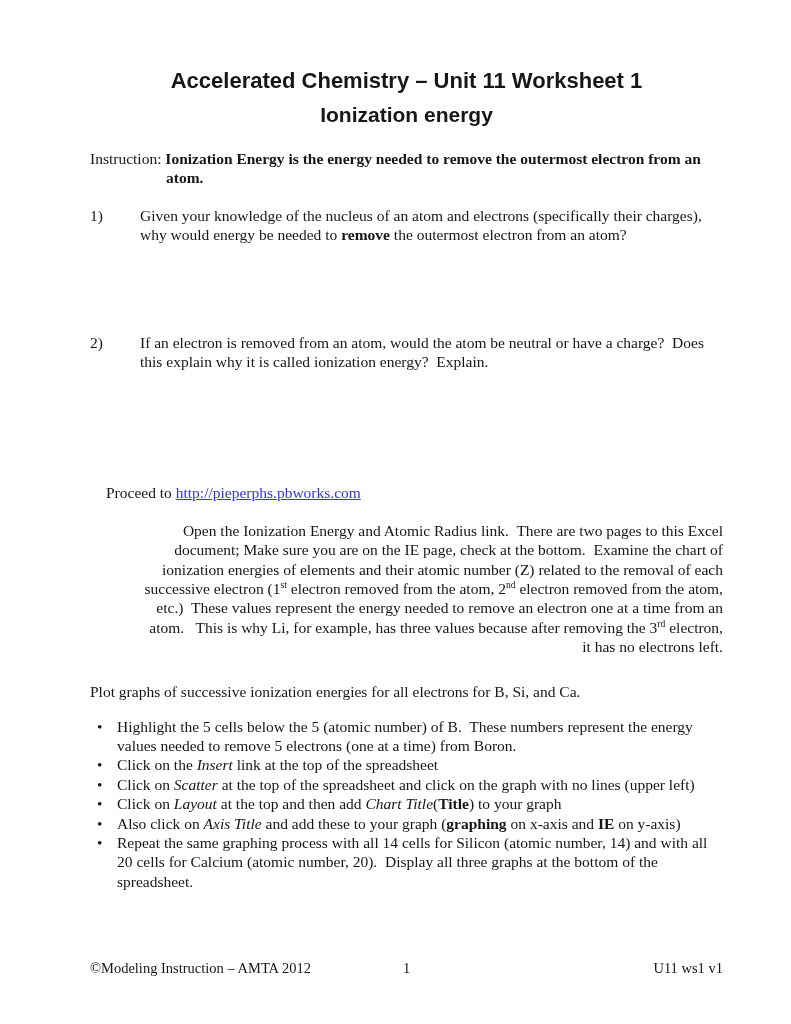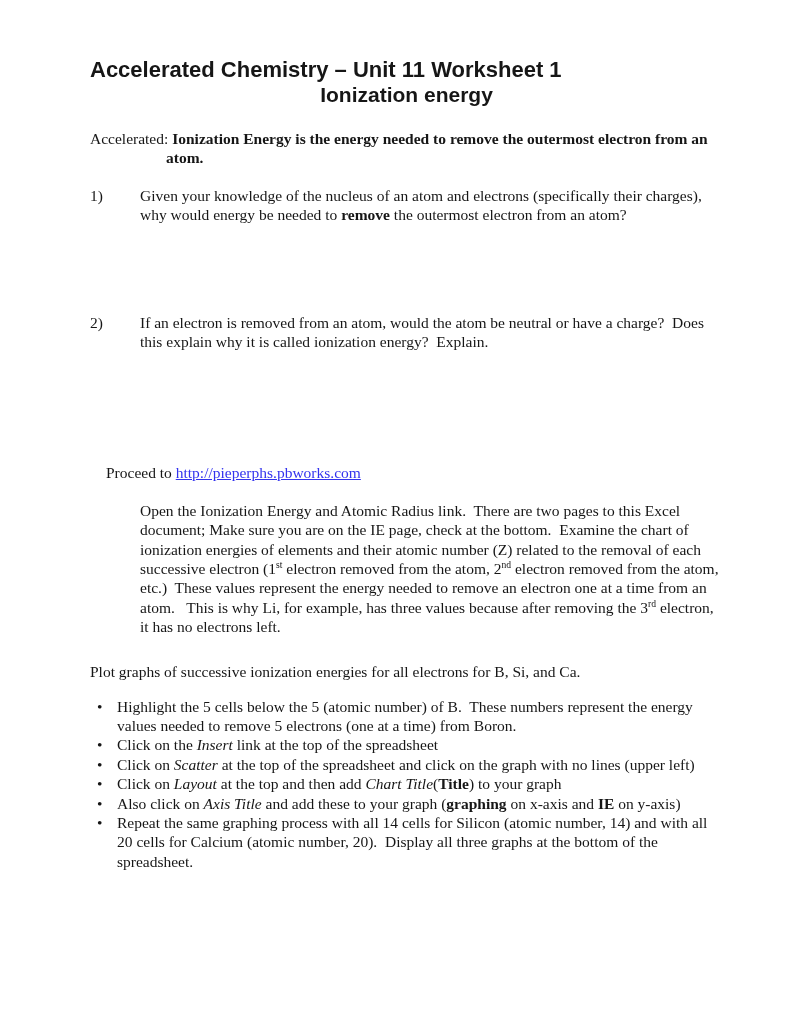--- a/index.html
+++ b/index.html
@@ -26,22 +26,22 @@
   .b { font-weight: bold; }
   .i { font-style: italic; }
   sup { font-size: 0.62em; line-height: 0; }
   a.link { color: var(--link); text-decoration: underline; cursor: pointer; }
 
   .title {
     font-family: "Liberation Sans", sans-serif;
     font-weight: bold;
     font-size: 22px;
     line-height: 27px;
-    text-align: left;
-    margin: 0;
+    text-align: center;
+    margin: 11px;
   }
   .subtitle {
     font-family: "Liberation Sans", sans-serif;
     font-weight: bold;
     font-size: 21px;
     line-height: 20px;
     text-align: center;
     margin: 2px 0 0 0;
   }
   .intro {
@@ -52,20 +52,21 @@
   .question { display: flex; }
   .question.q1 { margin-top: 18px; margin-bottom: 88px; }
   .question.q2 { margin-bottom: 112px; }
   .qnum { flex: 0 0 50px; }
   .qtext { flex: 1; }
 
   .proceed { margin: 16px; }
   .instructions {
     margin-top: 18px;
     margin-left: 50px;
+    text-align: right;
   }
   .plot-line { margin-top: 25px; }
 
   .bullet-list { margin: 0; }
   .bullet { display: flex; }
   .marker { flex: 0 0 27px; padding-left: 7px; box-sizing: border-box; }
   .btext { flex: 1; }
 
   .footer {
     position: absolute;
@@ -81,21 +82,21 @@
   .footer .right { flex: 1 1 0; text-align: right; }
 </style>
 </head>
 <body>
 
 <div class="page">
 
   <h1 class="title">Accelerated Chemistry – Unit 11 Worksheet 1</h1>
   <h2 class="subtitle">Ionization energy</h2>
 
-  <p class="intro rich"><span>Accelerated: </span><span class="b">Ionization Energy is the energy needed to remove the outermost electron from an atom.</span></p>
+  <p class="intro rich"><span>Instruction: </span><span class="b">Ionization Energy is the energy needed to remove the outermost electron from an atom.</span></p>
 
   <div class="question q1">
     <div class="qnum plain">1)</div>
     <div class="qtext rich"><span>Given your knowledge of the nucleus of an atom and electrons (specifically their charges), why would energy be needed to </span><span class="b">remove</span><span> the outermost electron from an atom?</span></div>
   </div>
 
   <div class="question q2">
     <div class="qnum plain">2)</div>
     <div class="qtext rich"><span>If an electron is removed from an atom, would the atom be neutral or have a charge?  Does this explain why it is called ionization energy?  Explain.</span></div>
   </div>
@@ -126,14 +127,19 @@
     <div class="bullet">
       <span class="marker">•</span>
       <span class="btext rich"><span>Also click on </span><span class="i">Axis Title</span><span> and add these to your graph (</span><span class="b">graphing</span><span> on x-axis and </span><span class="b">IE</span><span> on y-axis)</span></span>
     </div>
     <div class="bullet">
       <span class="marker">•</span>
       <span class="btext rich"><span>Repeat the same graphing process with all 14 cells for Silicon (atomic number, 14) and with all 20 cells for Calcium (atomic number, 20).  Display all three graphs at the bottom of the spreadsheet.</span></span>
     </div>
   </div>
 
+  <div class="footer">
+    <span class="left plain">©Modeling Instruction – AMTA 2012</span>
+    <span class="mid plain">1</span>
+    <span class="right plain">U11 ws1 v1</span>
+  </div>
 
 </div>
 
 </body></html>

